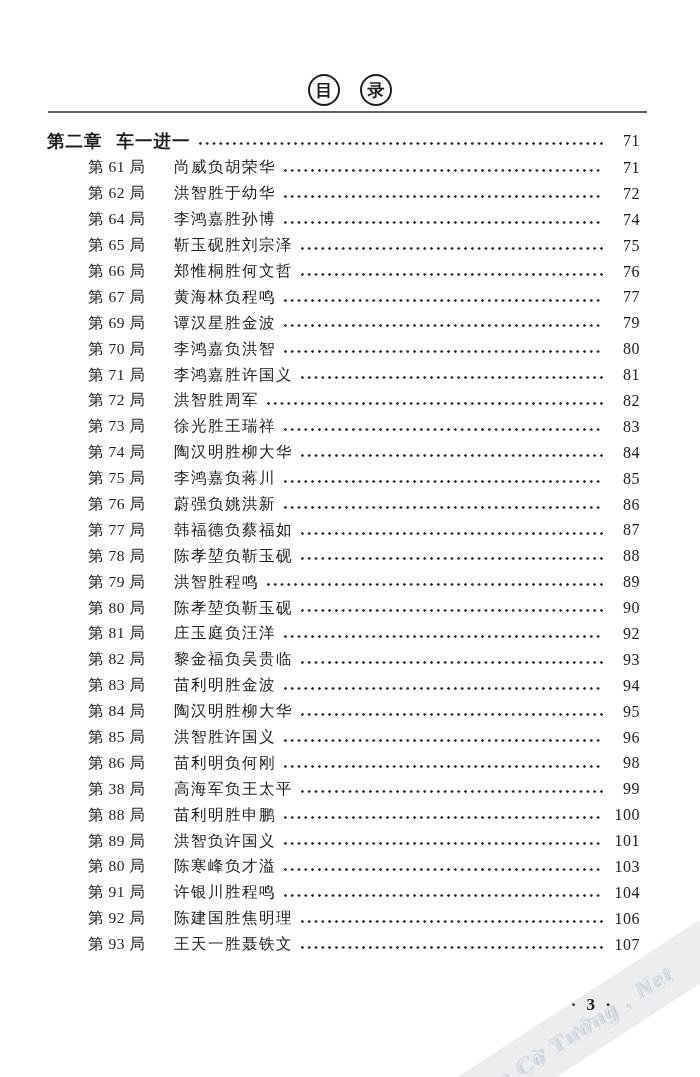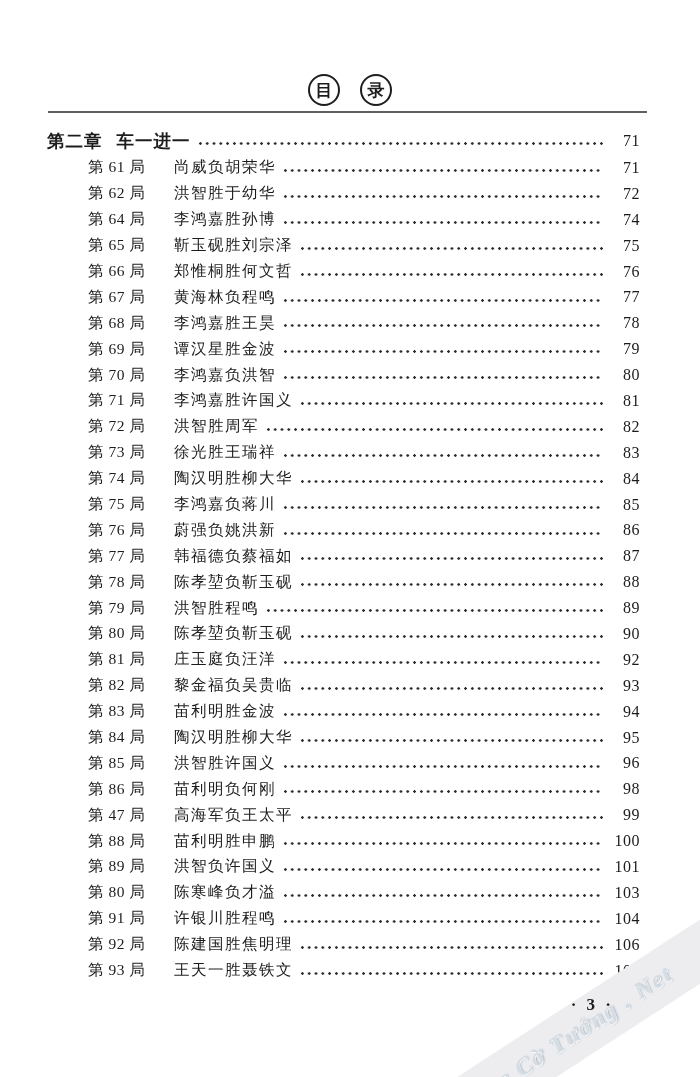--- a/index.html
+++ b/index.html
@@ -186,26 +186,20 @@
     <span class="leader"></span>
     <span class="page-num">76</span>
   </div>
       <div class="row entry-row">
     <span class="entry-label">第 67 局</span>
     <span class="entry-name">黄海林负程鸣</span>
     <span class="leader"></span>
     <span class="page-num">77</span>
   </div>
       <div class="row entry-row">
-    <span class="entry-label">第 68 局</span>
-    <span class="entry-name">李鸿嘉胜王昊</span>
-    <span class="leader"></span>
-    <span class="page-num">78</span>
-  </div>
-      <div class="row entry-row">
     <span class="entry-label">第 69 局</span>
     <span class="entry-name">谭汉星胜金波</span>
     <span class="leader"></span>
     <span class="page-num">79</span>
   </div>
       <div class="row entry-row">
     <span class="entry-label">第 70 局</span>
     <span class="entry-name">李鸿嘉负洪智</span>
     <span class="leader"></span>
     <span class="page-num">80</span>
@@ -300,21 +294,21 @@
     <span class="leader"></span>
     <span class="page-num">96</span>
   </div>
       <div class="row entry-row">
     <span class="entry-label">第 86 局</span>
     <span class="entry-name">苗利明负何刚</span>
     <span class="leader"></span>
     <span class="page-num">98</span>
   </div>
       <div class="row entry-row">
-    <span class="entry-label">第 47 局</span>
+    <span class="entry-label">第 38 局</span>
     <span class="entry-name">高海军负王太平</span>
     <span class="leader"></span>
     <span class="page-num">99</span>
   </div>
       <div class="row entry-row">
     <span class="entry-label">第 88 局</span>
     <span class="entry-name">苗利明胜申鹏</span>
     <span class="leader"></span>
     <span class="page-num">100</span>
   </div>

